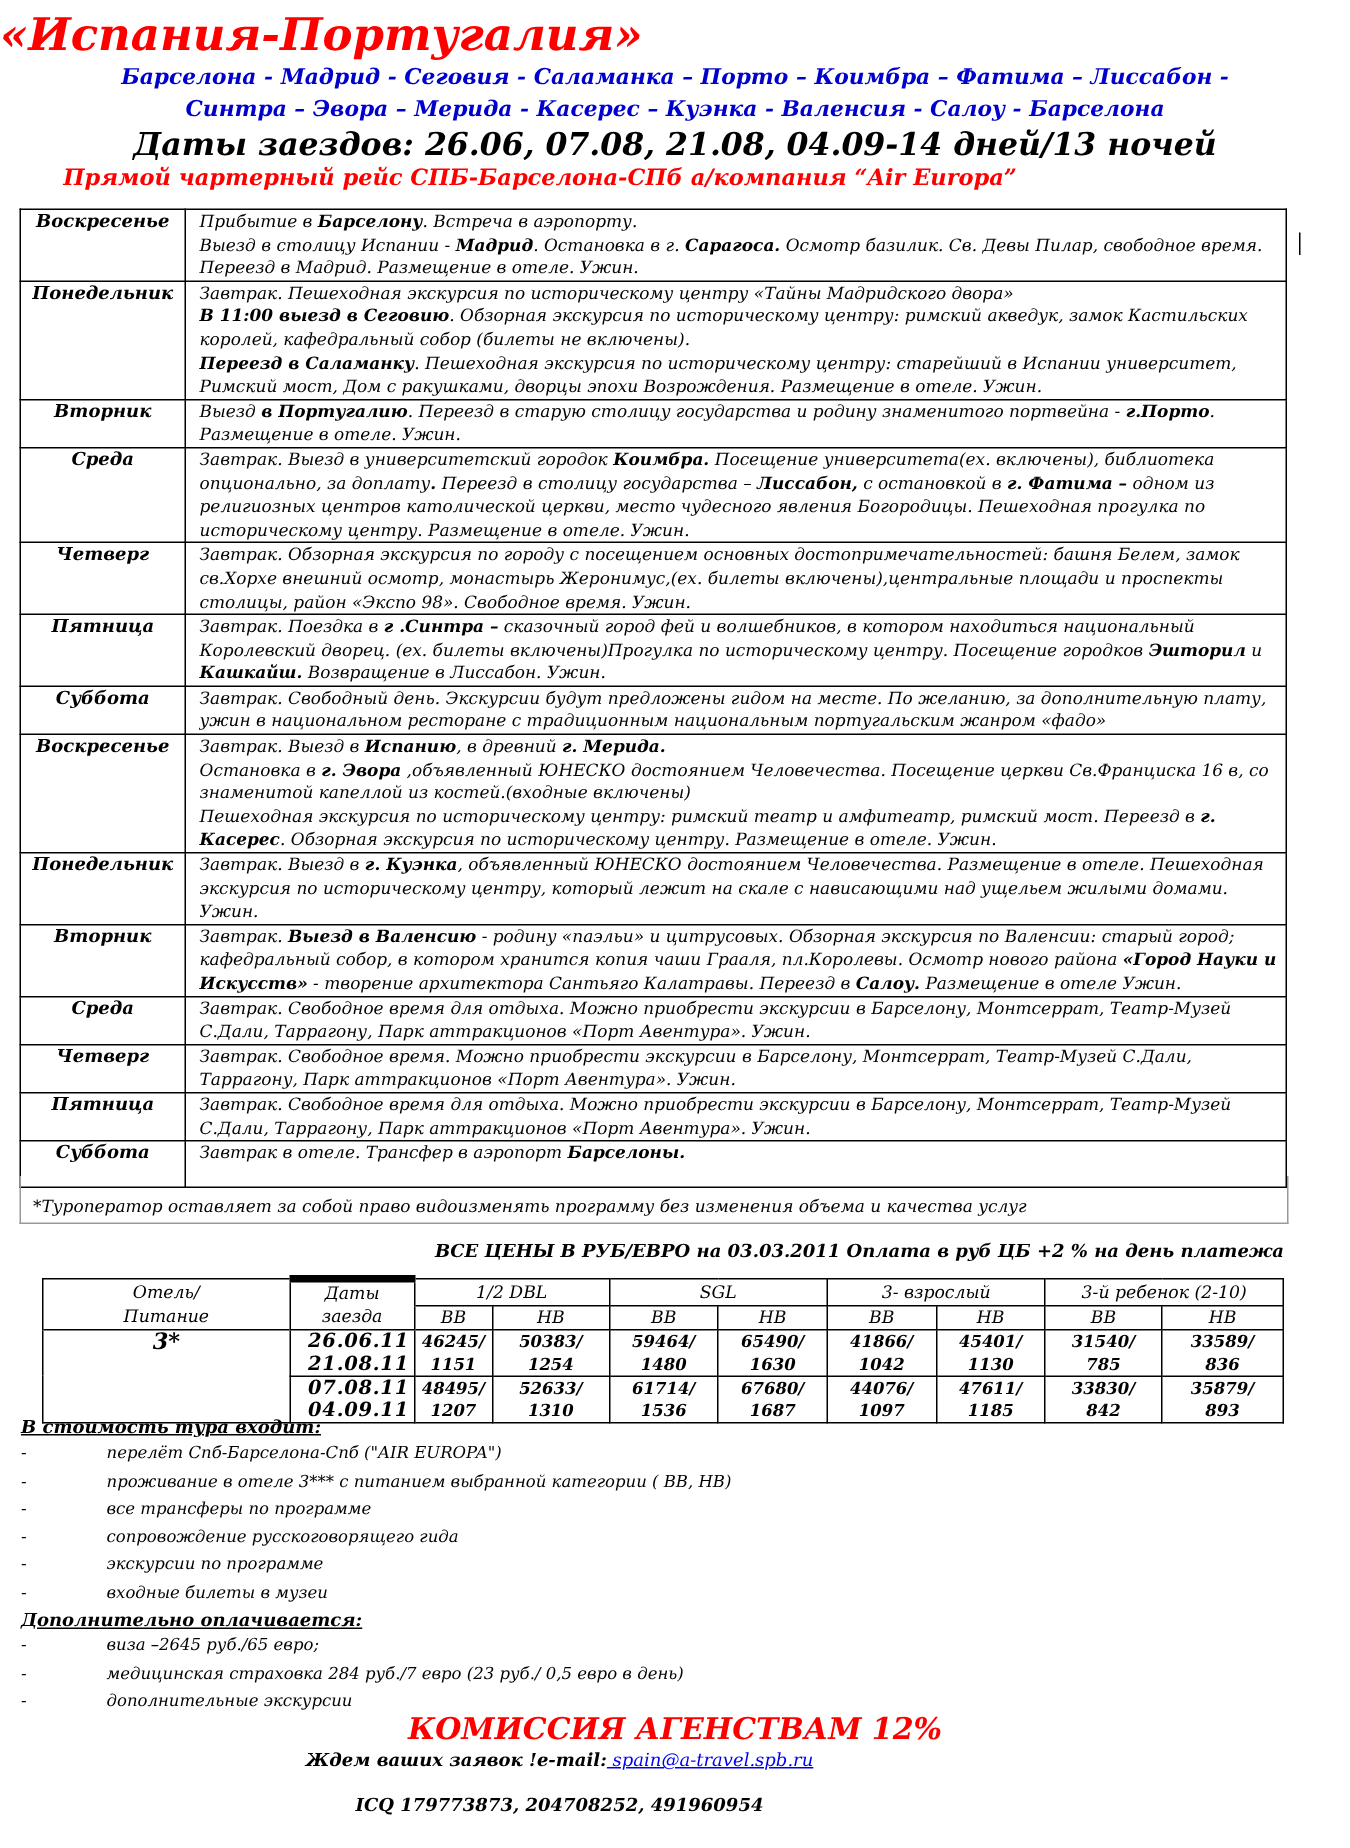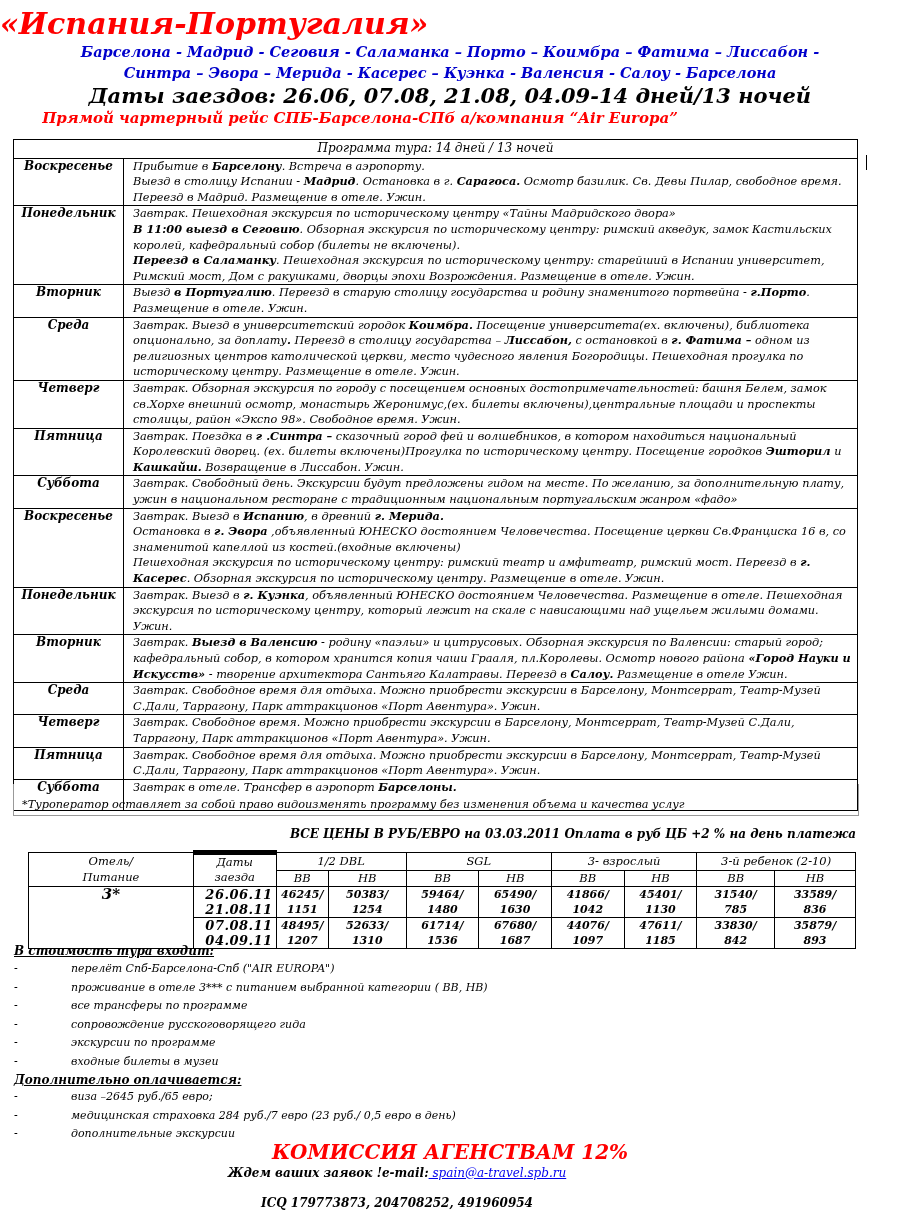--- a/index.html
+++ b/index.html
@@ -39,37 +39,34 @@
   .price .hotel { font-weight:bold; font-size:15px; vertical-align:top; }
 
   .sect { position:absolute; left:14px; font-style:italic; font-weight:bold; font-size:12px; text-decoration:underline; }
   .list { position:absolute; left:14px; font-style:italic; font-size:11px; }
   .list .li { height:18.5px; position:relative; }
   .list .dash { position:absolute; left:0; }
   .list .txt { position:absolute; left:57px; white-space:nowrap; }
 
   .commission { position:absolute; top:1140px; left:0; width:900px; text-align:center;
                 color:#ff0000; font-style:italic; font-weight:bold; font-size:20px; }
-  .contact { position:absolute; left:0; width:746px; text-align:center; font-style:italic; font-weight:bold; font-size:12px;padding-left:24px; }
+  .contact { position:absolute; left:0; width:746px; text-align:center; font-style:italic; font-weight:bold; font-size:12px; }
   .email { color:#0000ee; text-decoration:underline; font-weight:normal; }
 </style>
 </head>
 <body>
 
 <div class="title">«Испания-Португалия»</div>
 <div class="route route1">Барселона - Мадрид - Сеговия - Саламанка – Порто – Коимбра – Фатима – Лиссабон -</div>
 <div class="route route2">Синтра – Эвора – Мерида - Касерес – Куэнка -  Валенсия - Салоу - Барселона</div>
 <div class="dates">Даты заездов: 26.06, 07.08, 21.08, 04.09-14 дней/13 ночей</div>
 <div class="flight">Прямой чартерный рейс СПБ-Барселона-СПб а/компания “Air Europa”</div>
 
 <table class="prog">
   <tbody id="prog-body">
-    <tr>
-      <td class="head" colspan="2">Программа тура:   14  дней /  13 ночей</td>
-    </tr>
   <tr>
         <td class="day">Воскресенье</td>
         <td>
           <div>Прибытие в <b>Барселону</b>. Встреча в аэропорту.</div>
           <div>Выезд в столицу Испании - <b>Мадрид</b>. Остановка в г. <b>Сарагоса.</b> Осмотр базилик.  Св. Девы Пилар, свободное время. Переезд в Мадрид. Размещение в отеле. Ужин.</div>
         </td>
       </tr>
       <tr>
         <td class="day">Понедельник</td>
         <td>

